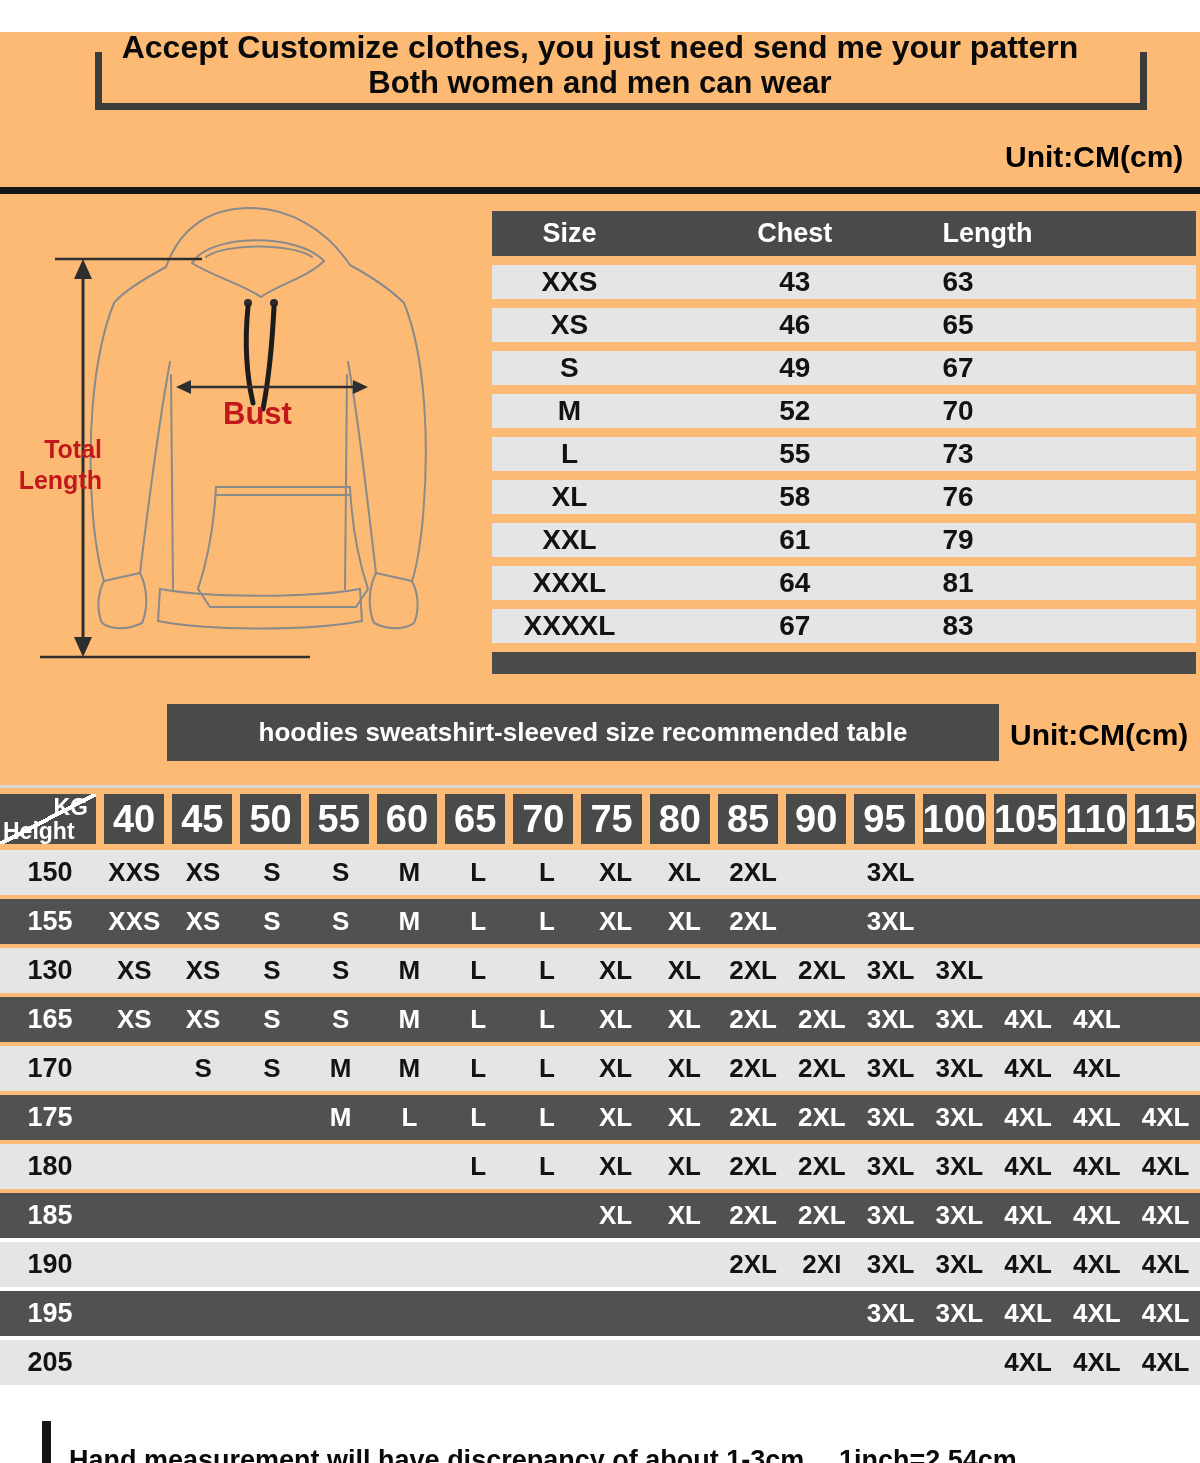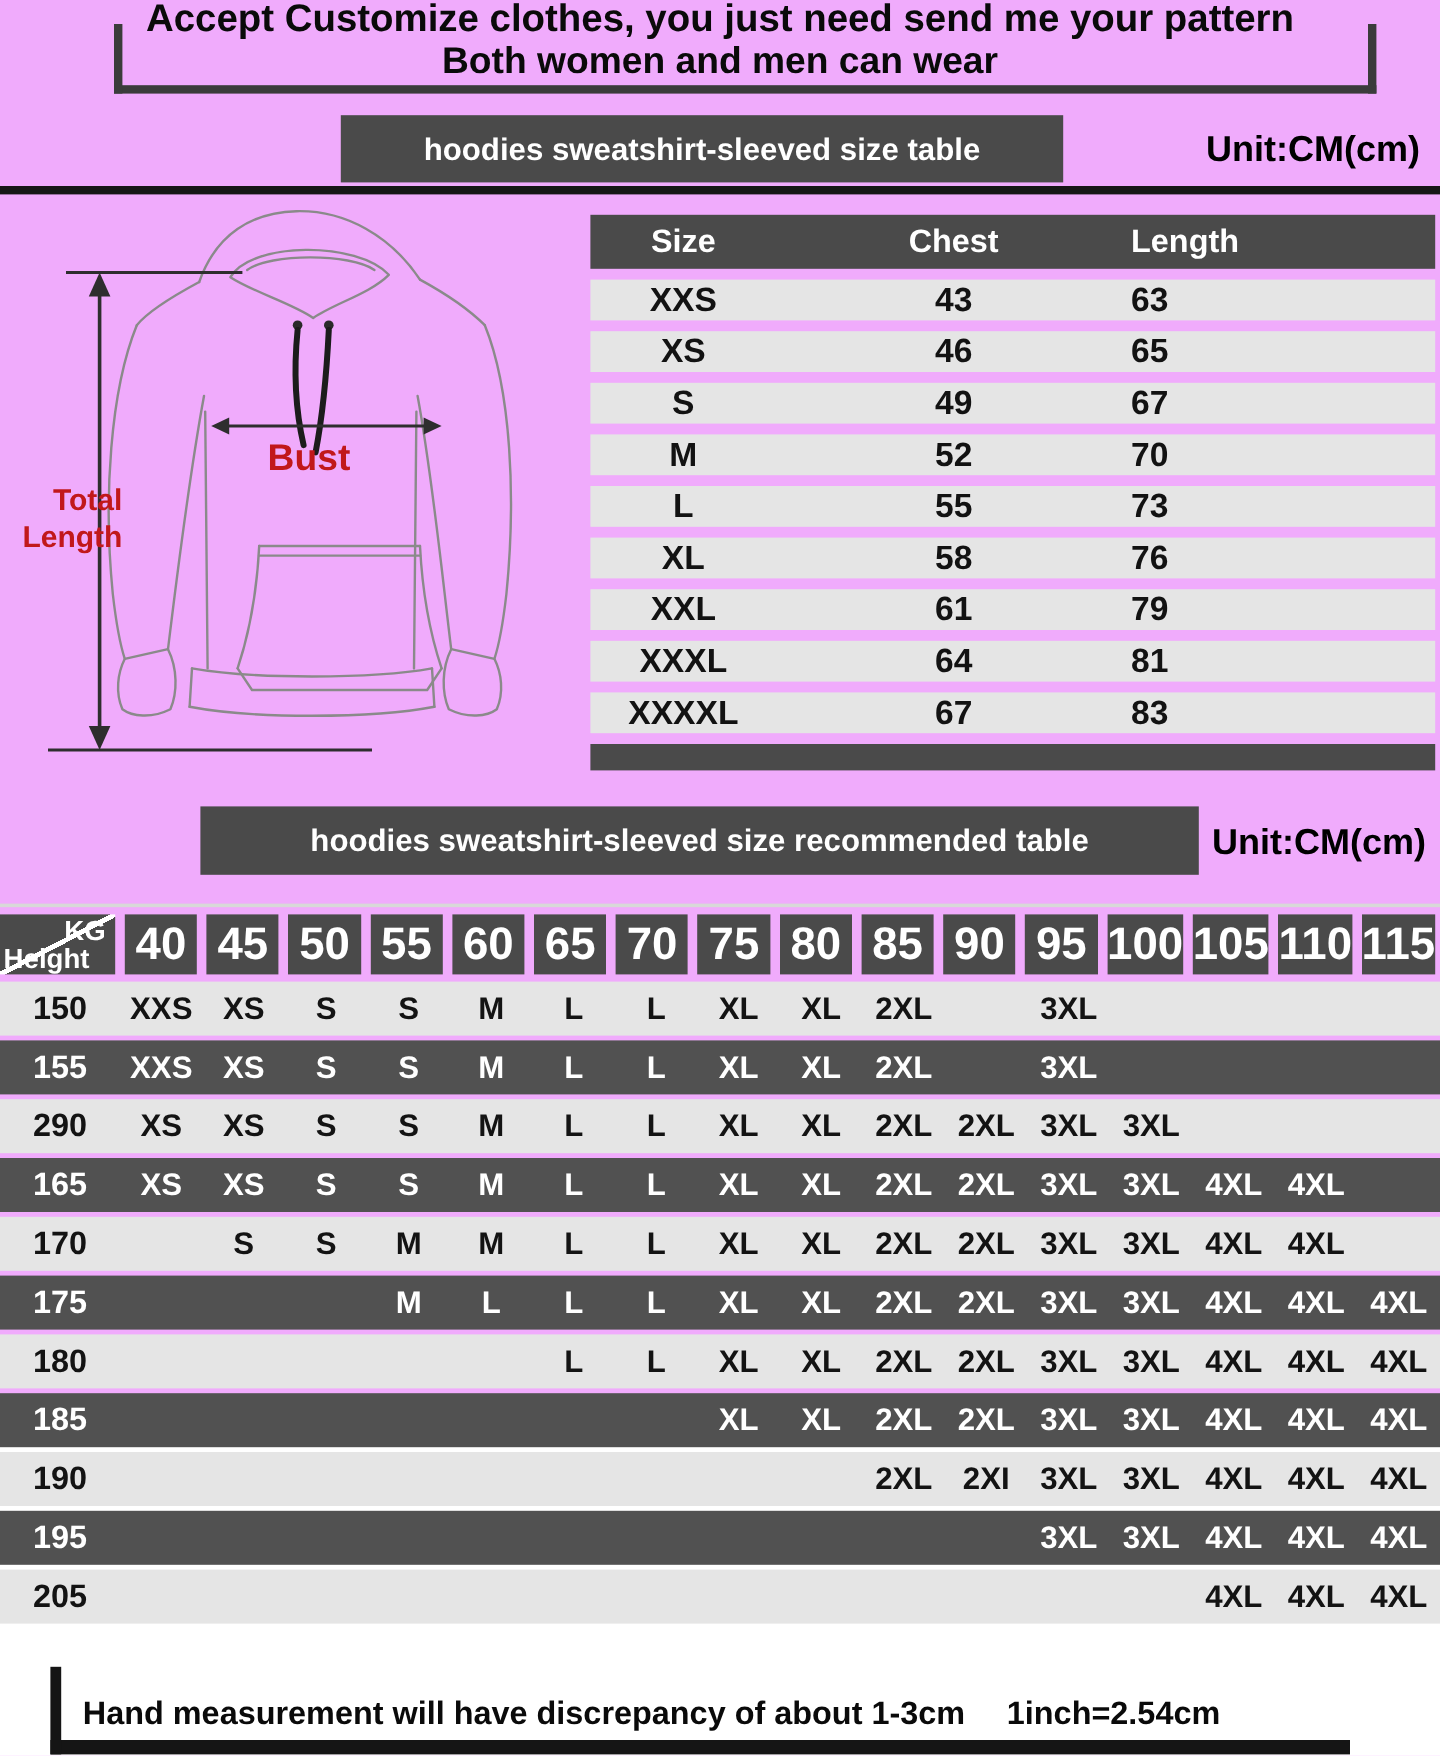--- a/index.html
+++ b/index.html
@@ -1,18 +1,18 @@
 <!DOCTYPE html>
 <html><head>
 <meta charset="utf-8">
 <style>
   html,body{margin:0;padding:0;background:#ffffff;}
   body{width:1200px;height:1463px;overflow:hidden;
        font-family:"Liberation Sans",sans-serif;font-weight:bold;color:#111;}
-  .page{position:relative;width:1200px;height:1171px;background:#f0abfc;}
+  .page{position:relative;width:1200px;height:1171px;background:#fdba74;margin-top:32px;}
 
   
   .top-header{position:absolute;top:0;left:0;width:1200px;height:90px;}
   .bracket{position:absolute;left:95px;top:20px;width:1052px;height:58px;box-sizing:border-box;
            border:7px solid #3b3b3b;border-top:none;}
   .hline1{position:absolute;top:-3px;left:0;width:100%;text-align:center;font-size:32px;color:#0a0a0a;}
   .hline2{position:absolute;top:33px;left:0;width:100%;text-align:center;font-size:31px;color:#0a0a0a;}
 
   
   .banner{position:absolute;background:#4a4a4a;color:#fff;font-size:26px;
@@ -67,21 +67,20 @@
 <body>
 
 <div class="page">
 
   <header class="top-header">
     <div class="bracket"></div>
     <div class="hline1">Accept Customize clothes, you just need send me your pattern</div>
     <div class="hline2">Both women and men can wear</div>
   </header>
 
-  <div class="banner banner1">hoodies sweatshirt-sleeved size  table</div>
   <div class="unit unit1">Unit:CM(cm)</div>
 
   <div class="divider"></div>
 
   <section class="upper">
 
     <figure class="hoodie">
       <svg viewBox="0 0 470 498" width="470" height="498">
         <g stroke="#8a8a8a" stroke-width="2" fill="none" stroke-linejoin="round" stroke-linecap="round">
 
@@ -260,21 +259,21 @@
           <div class="mx-cell">XL</div>
           <div class="mx-cell">2XL</div>
           <div class="mx-cell"></div>
           <div class="mx-cell">3XL</div>
           <div class="mx-cell"></div>
           <div class="mx-cell"></div>
           <div class="mx-cell"></div>
           <div class="mx-cell"></div>
         </div>
         <div class="mx-row mx-grid light">
-          <div class="mx-hcell">290</div>
+          <div class="mx-hcell">130</div>
           <div class="mx-cell">XS</div>
           <div class="mx-cell">XS</div>
           <div class="mx-cell">S</div>
           <div class="mx-cell">S</div>
           <div class="mx-cell">M</div>
           <div class="mx-cell">L</div>
           <div class="mx-cell">L</div>
           <div class="mx-cell">XL</div>
           <div class="mx-cell">XL</div>
           <div class="mx-cell">2XL</div>

